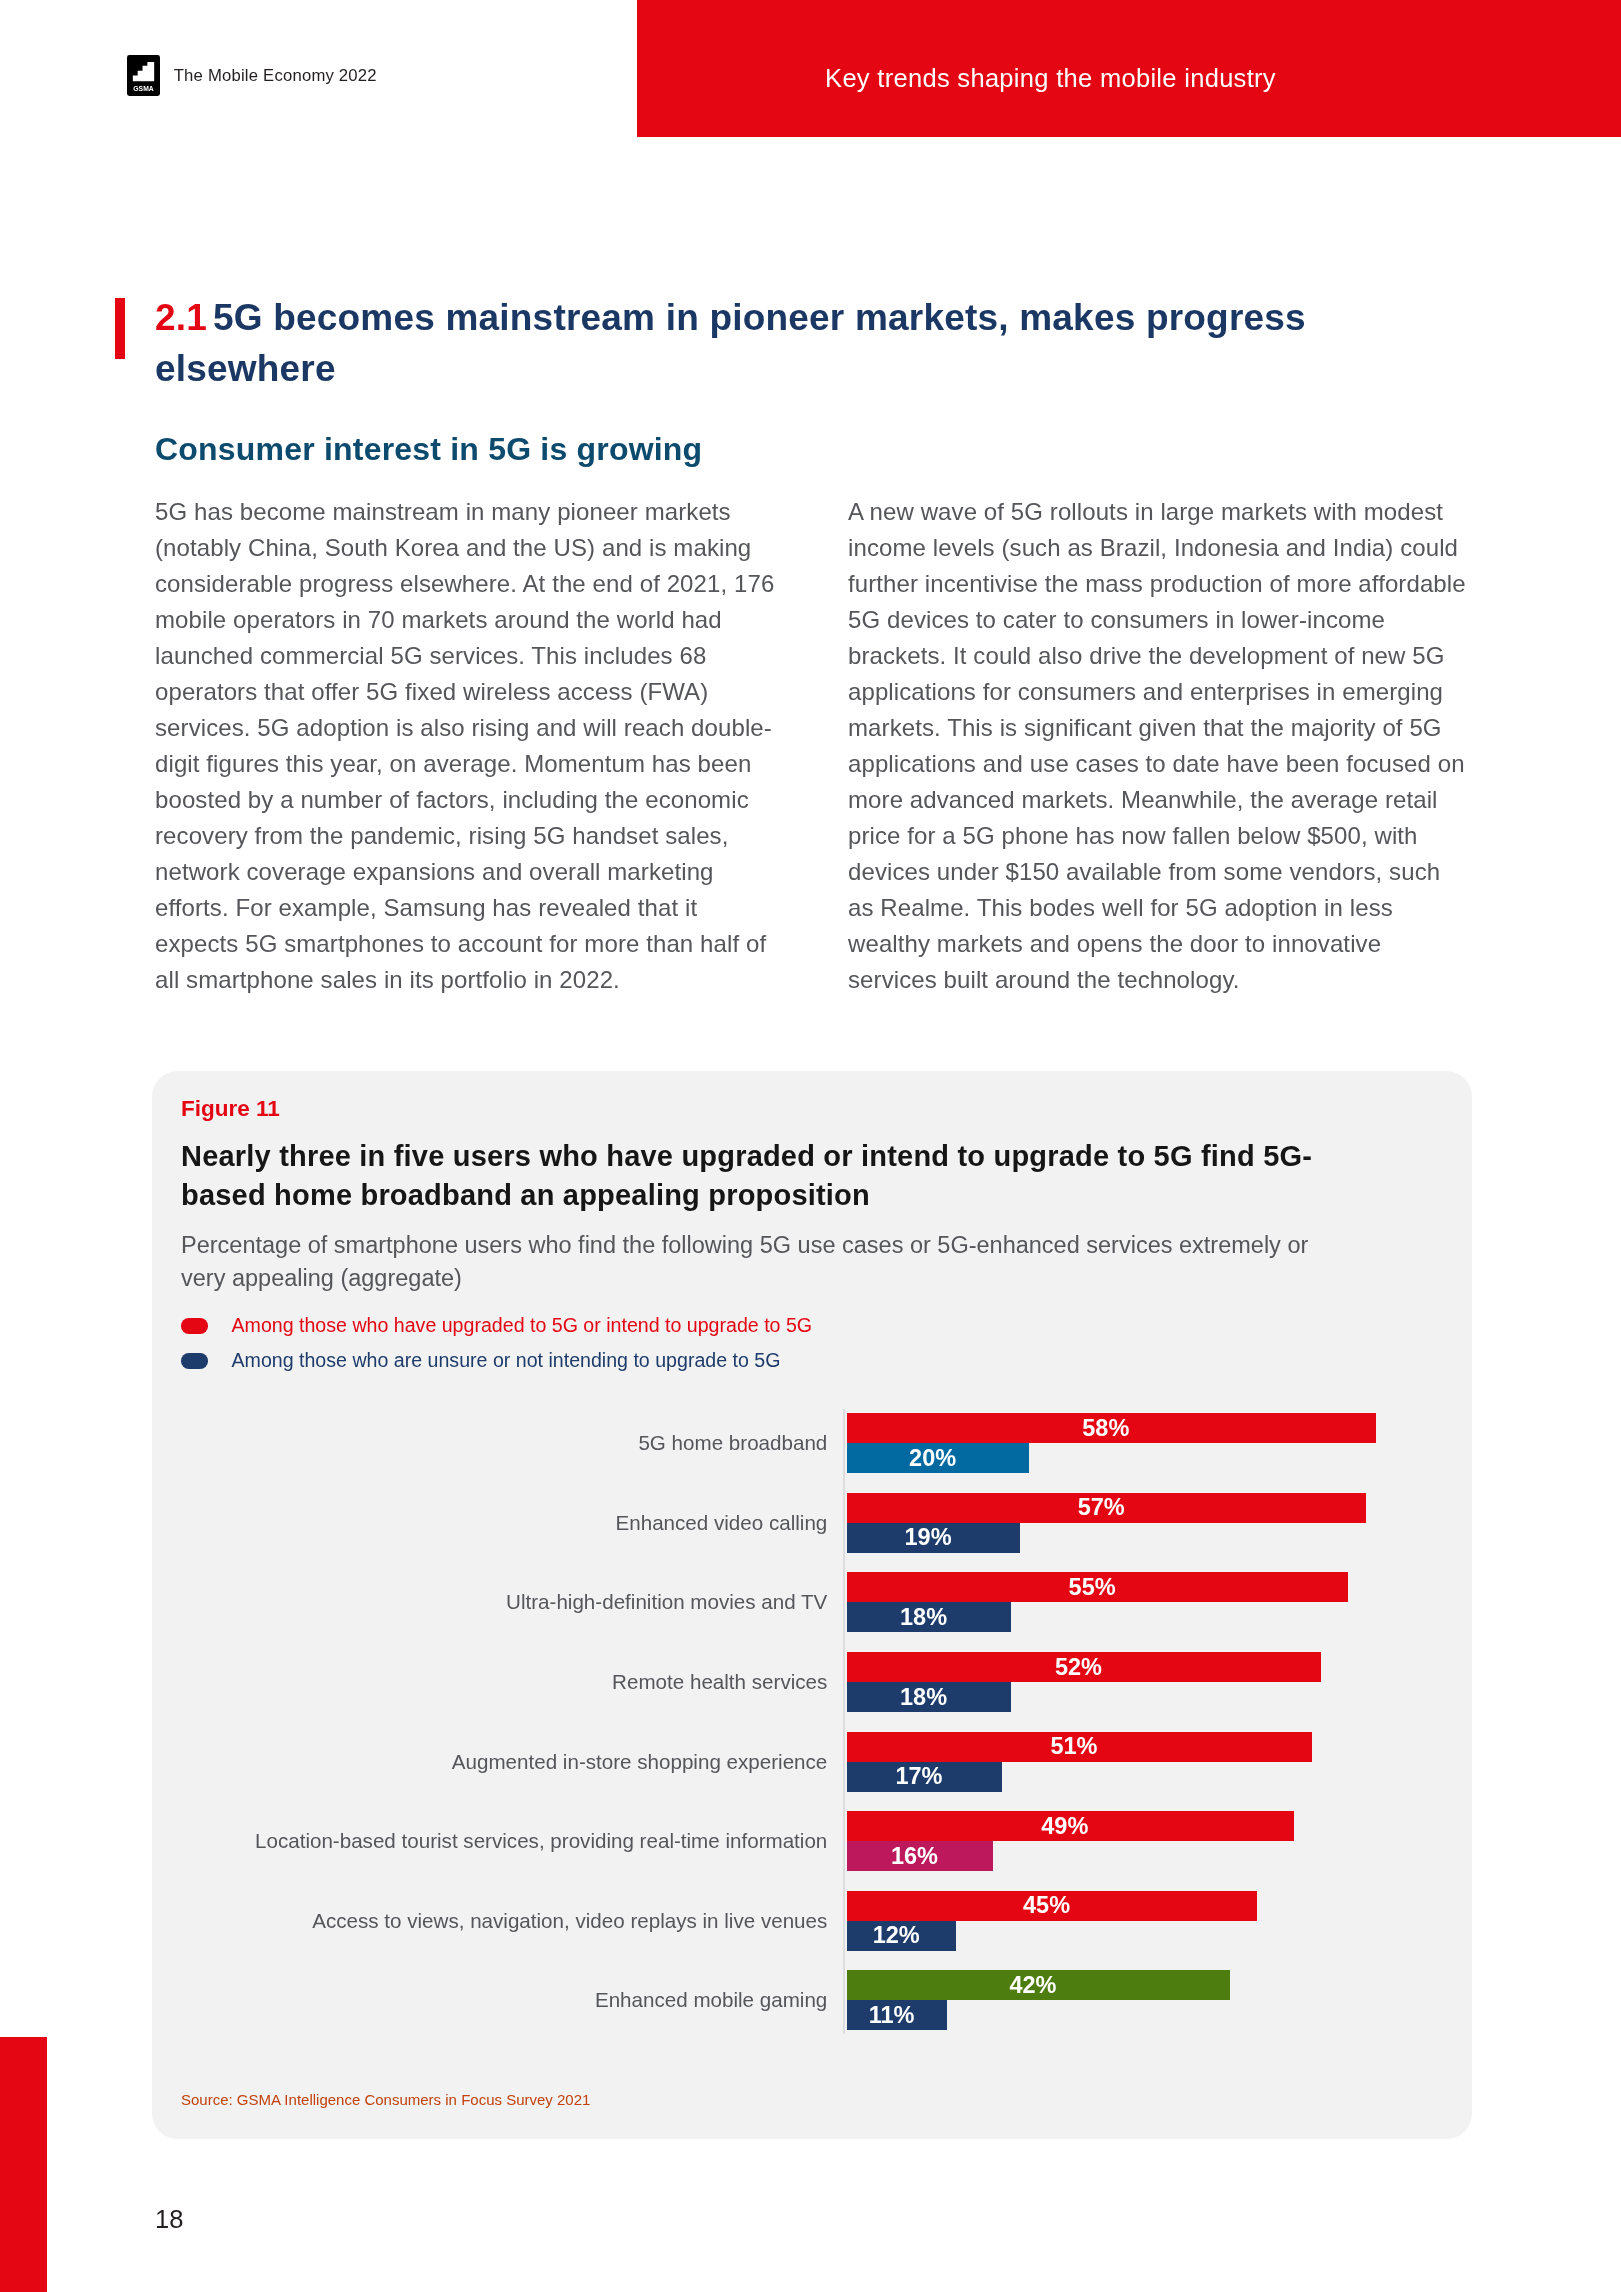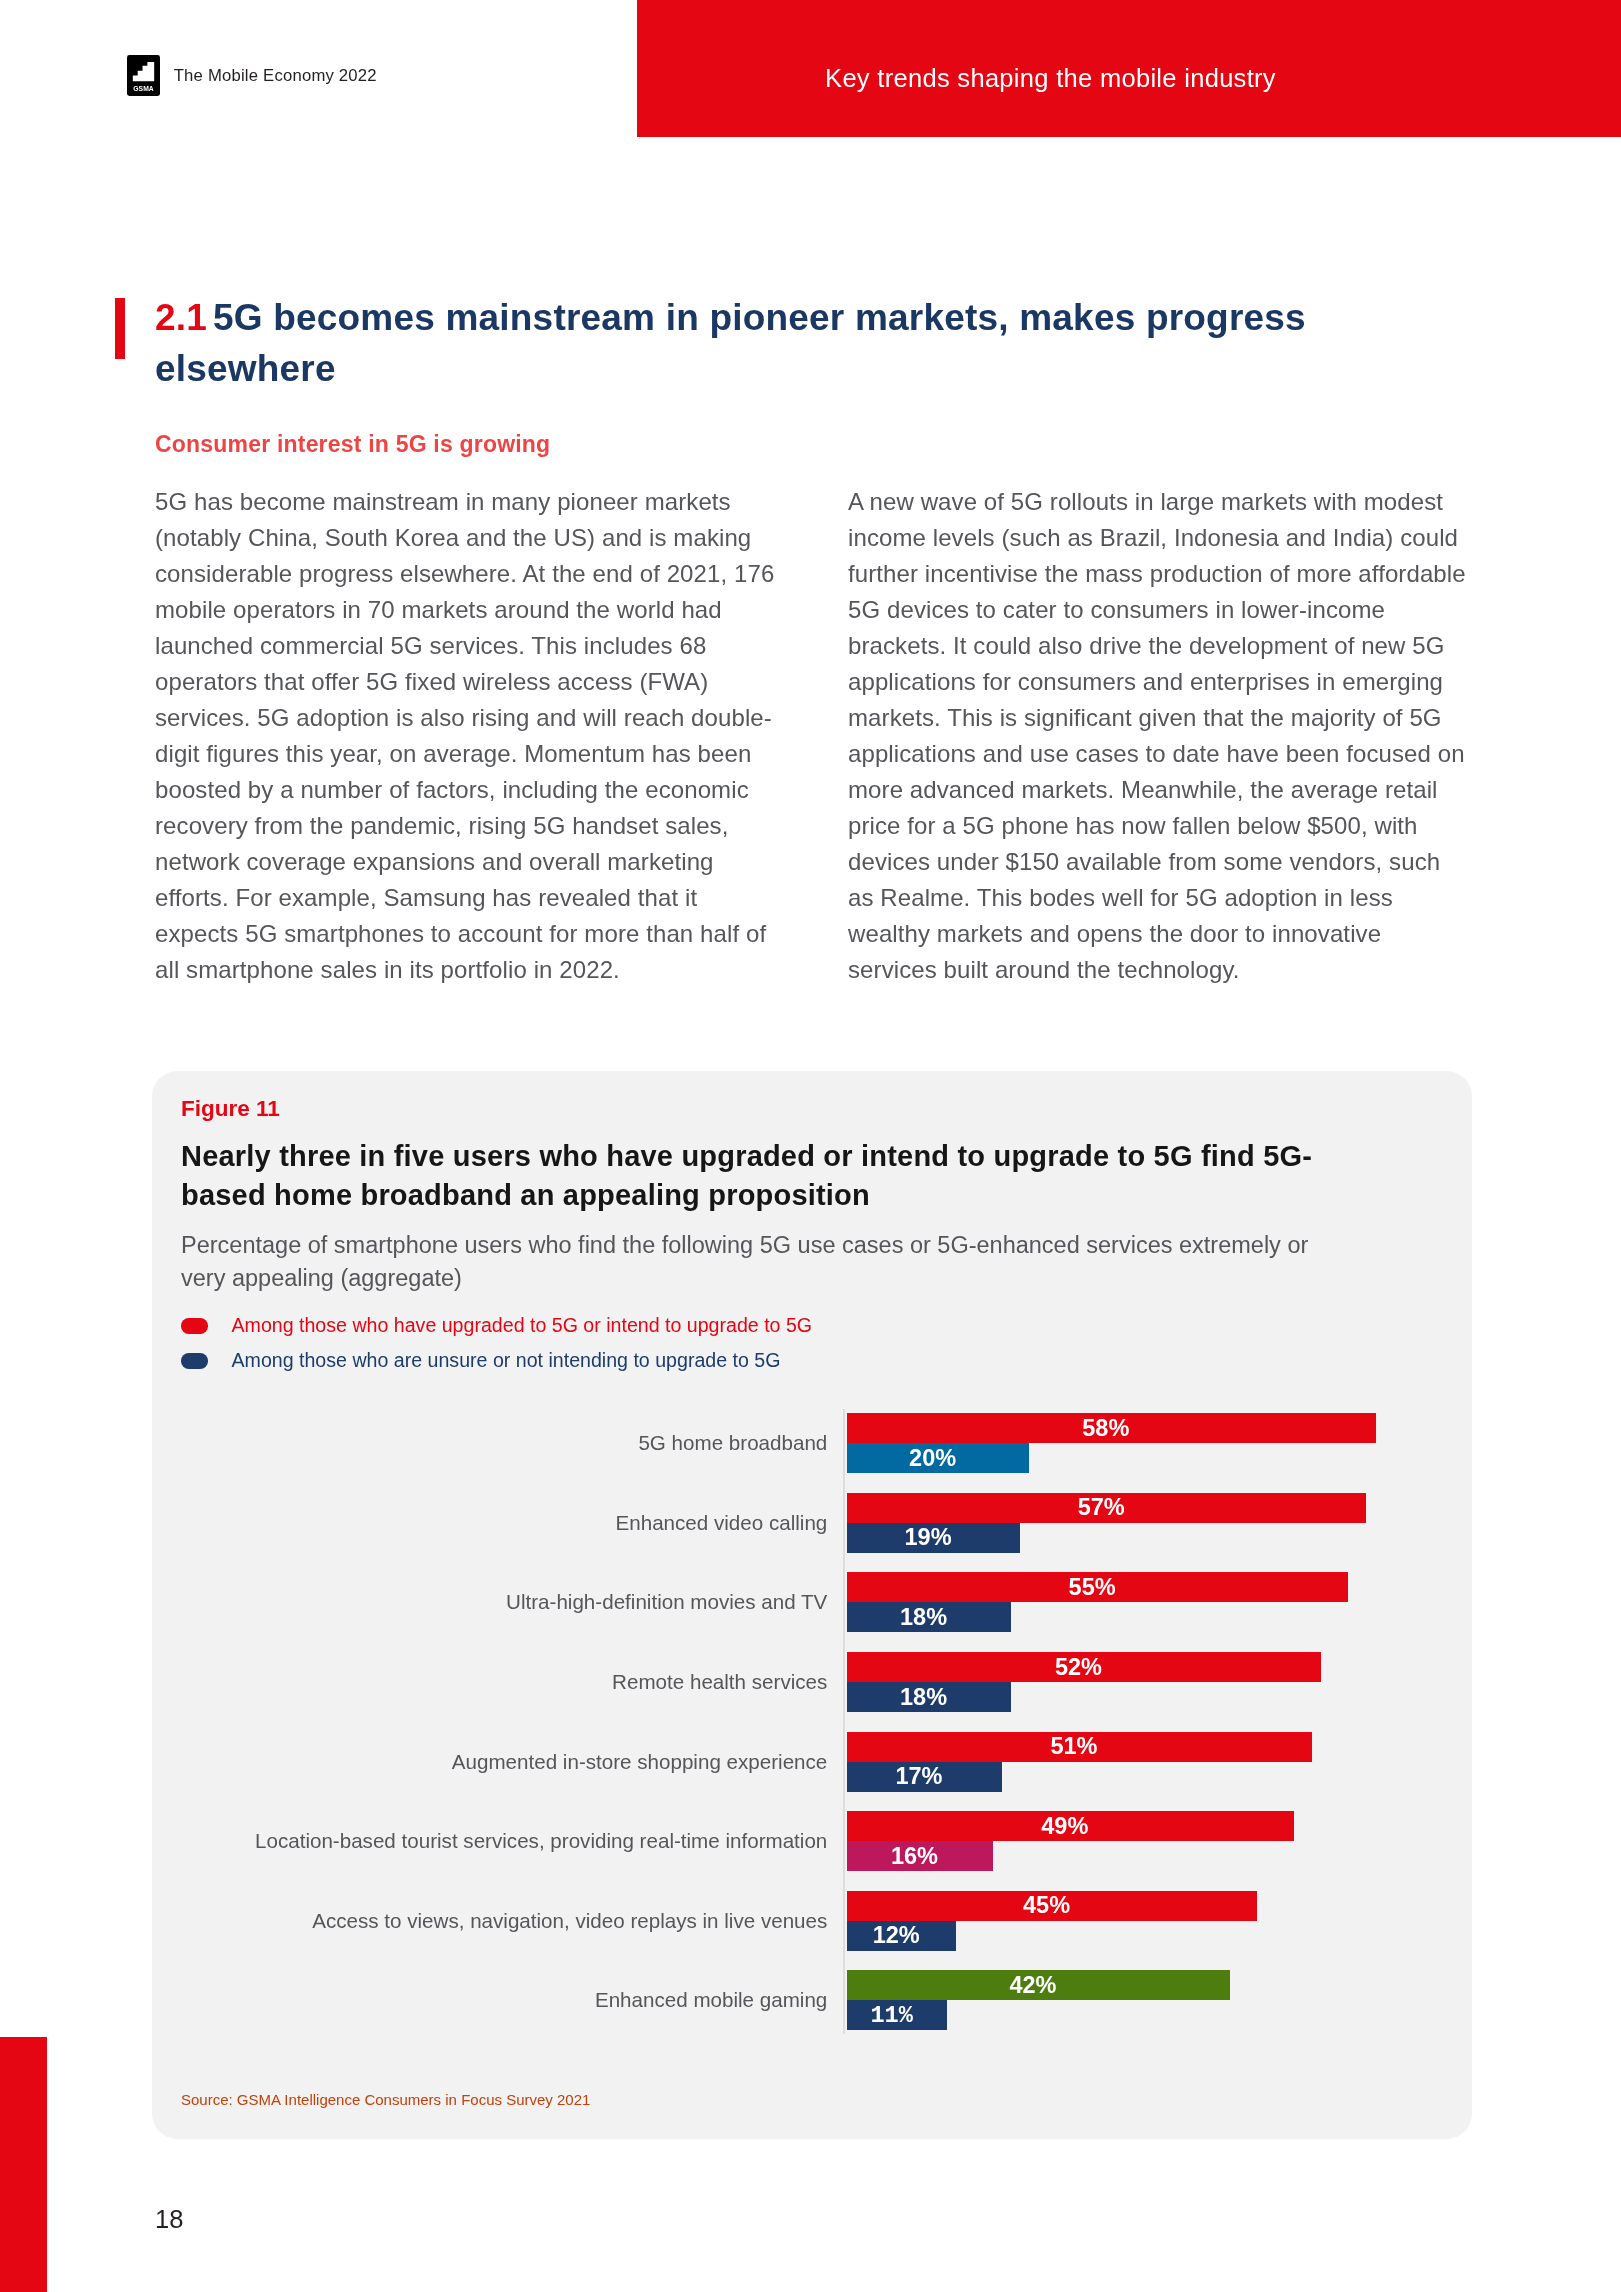--- a/index.html
+++ b/index.html
@@ -35,21 +35,21 @@
   }
   h1 {
     max-width:1294px;
     font-size:37px; line-height:51px; font-weight:700;
     color:#1b3865; letter-spacing:0.2px;
   }
   h1 .sec-num { color:#e40613; margin-right:5.9px; }
 
   h2.red-sub {
     margin-top:37px;
-    font-size:23px; font-weight:700; color:#ef4444; letter-spacing:0.2px;
+    font-size:32px; font-weight:700; color:#0c4a6e; letter-spacing:0.2px;
   }
 
   .columns { margin-top:25.5px; display:flex; gap:73px; }
   .columns p {
     width:633px; font-size:24px; line-height:36px; color:#55565a;
     font-weight:400; letter-spacing:0.1px;
   }
 
   
   .figure-box {
@@ -221,21 +221,21 @@
             <span class="bar-value">12%</span>
           </div>
         </div>
       </div>
       <div class="chart-row">
         <div class="row-label">Enhanced mobile gaming</div>
         <div class="bars">
           <div class="bar" style="background: #4d7c0f; width: 67.7419%;">
             <span class="bar-value">42%</span>
           </div>
-          <div class="bar" style="background: rgb(29, 60, 107); width: 17.7419%; font-family: Liberation Mono, monospace;">
+          <div class="bar" style="background: rgb(29, 60, 107); width: 17.7419%;">
             <span class="bar-value">11%</span>
           </div>
         </div>
       </div>
     </div>
 
   <p class="source">Source: GSMA Intelligence Consumers in Focus Survey 2021</p>
 </section>
 
 <div class="bottom-accent"></div>

